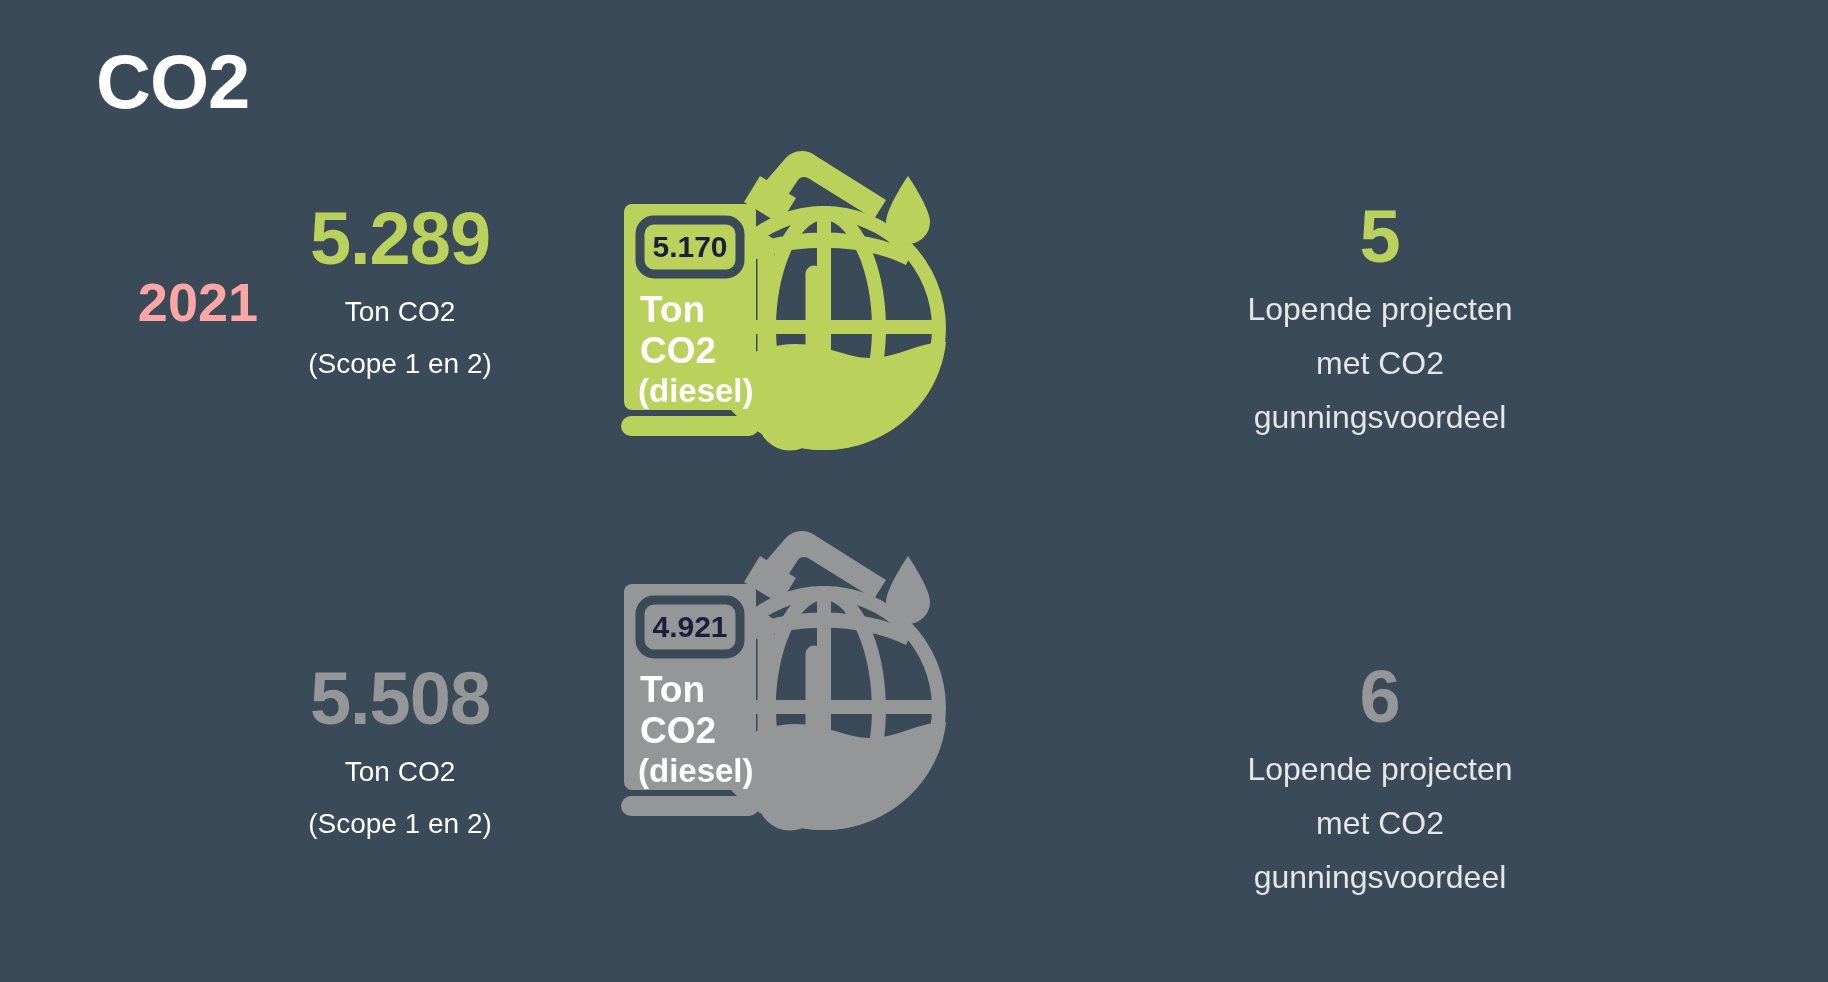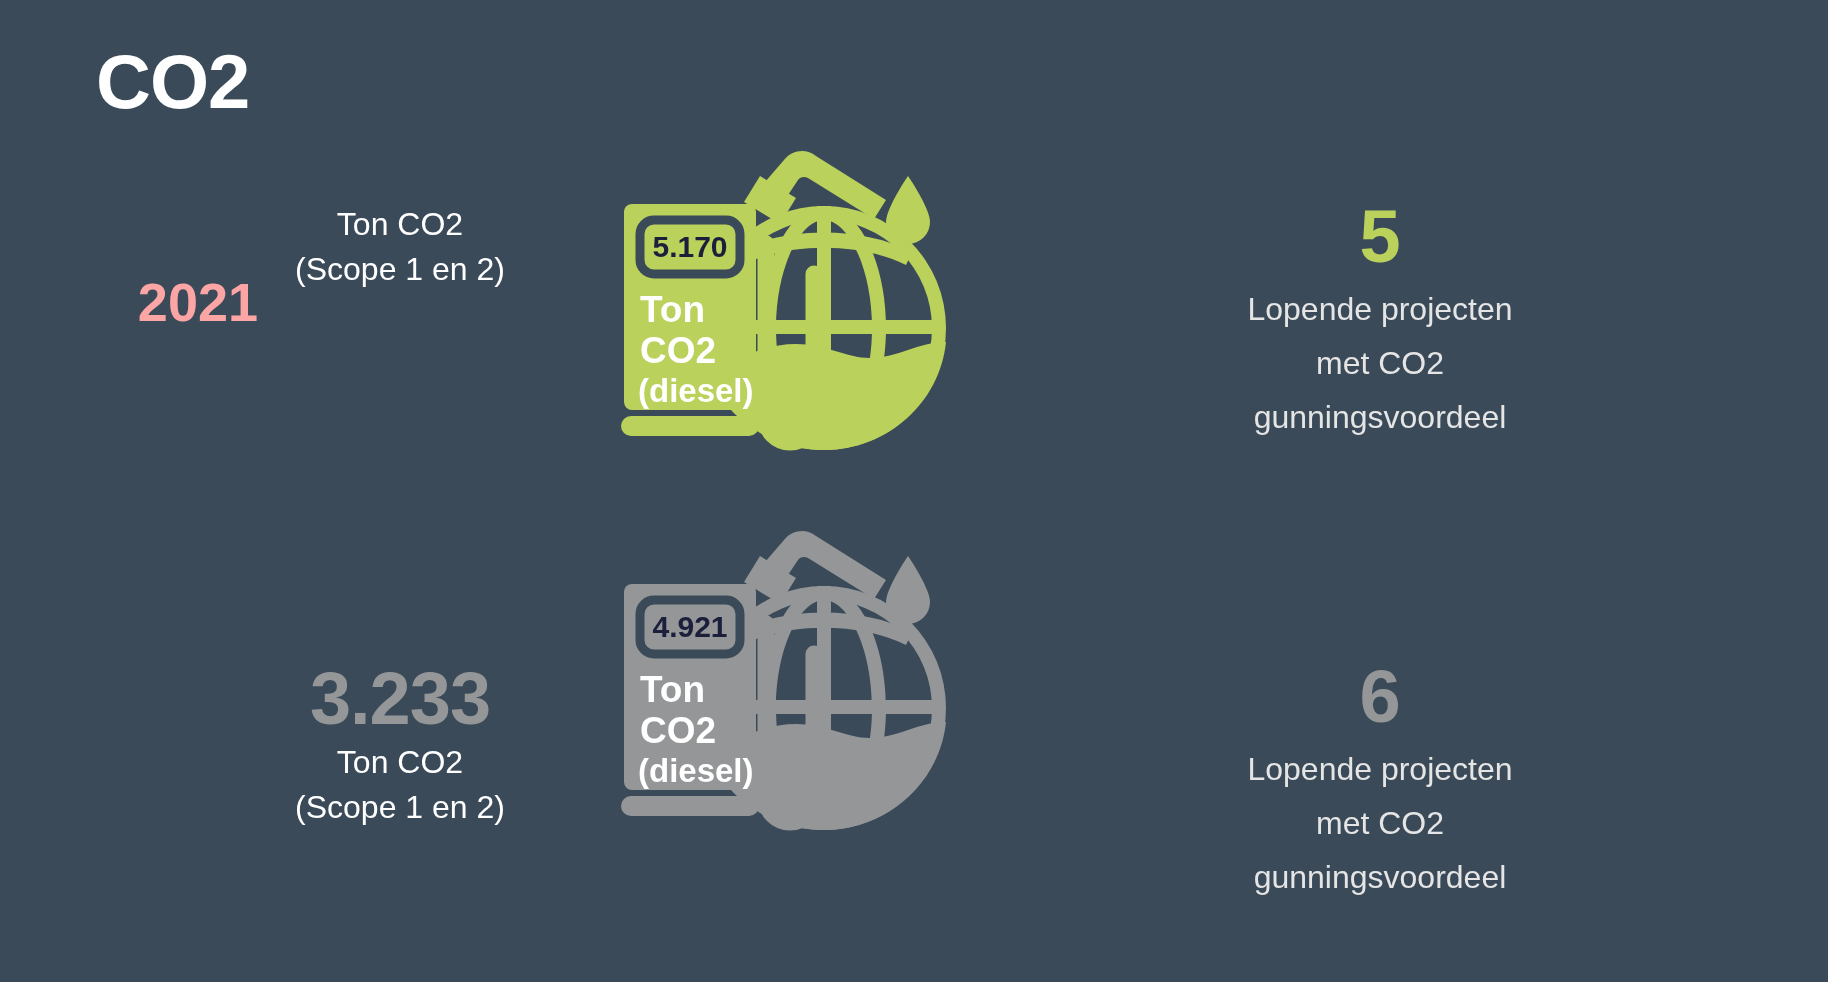--- a/index.html
+++ b/index.html
@@ -30,21 +30,21 @@
   .row-2020 .year { top:232px; }
 
   
   .stat { position:absolute; left:230px; width:340px; text-align:center; }
   .row-2021 .stat { top:80px; }
   .row-2020 .stat { top:160px; }
   .stat .big {
     font-size:74px; font-weight:bold; line-height:1.05; letter-spacing:-1px;
   }
   .stat .cap {
-    font-size:32px; color:#ffffff; line-height:1.28; margin-top:4px;
+    font-size:28px; color:#ffffff; line-height:1.28; margin-top:16px;
   }
 
   
   .projects { position:absolute; left:1130px; width:500px; text-align:center; }
   .row-2021 .projects { top:78px; }
   .row-2020 .projects { top:158px; }
   .projects .big {
     font-size:74px; font-weight:bold; line-height:1.05;
   }
   .projects .cap {
@@ -73,20 +73,21 @@
 
 <div id="page">
 
   <div class="page-title">CO2</div>
 
   <div class="row row-2021">
 
     <div class="year">2021</div>
 
     <div class="stat">
+      <div class="big green">5.289</div>
       <div class="cap">Ton CO2</div>
       <div class="cap">(Scope 1 en 2)</div>
     </div>
 
     <div class="icon-wrap">
       <svg viewBox="0 0 420 400" xmlns="http://www.w3.org/2000/svg">
 
         <g fill="#bad15b">
           <path d="M228 86 a122 122 0 1 0 0 244 a122 122 0 1 0 0 -244 z
                    M228 100 a108 108 0 1 1 0 216 a108 108 0 1 1 0 -216 z"></path>
@@ -130,21 +131,21 @@
       <div class="cap">Lopende projecten</div>
       <div class="cap">met CO2</div>
       <div class="cap">gunningsvoordeel</div>
     </div>
   </div>
 
   <div class="row row-2020">
 
 
     <div class="stat">
-      <div class="big grey">3.233</div>
+      <div class="big grey">5.508</div>
       <div class="cap">Ton CO2</div>
       <div class="cap">(Scope 1 en 2)</div>
     </div>
 
     <div class="icon-wrap">
       <svg viewBox="0 0 420 400" xmlns="http://www.w3.org/2000/svg">
         <g fill="#949697">
           <path d="M228 86 a122 122 0 1 0 0 244 a122 122 0 1 0 0 -244 z
                    M228 100 a108 108 0 1 1 0 216 a108 108 0 1 1 0 -216 z"></path>
           <path d="M228 86 c-34 0 -62 55 -62 122 c0 67 28 122 62 122

